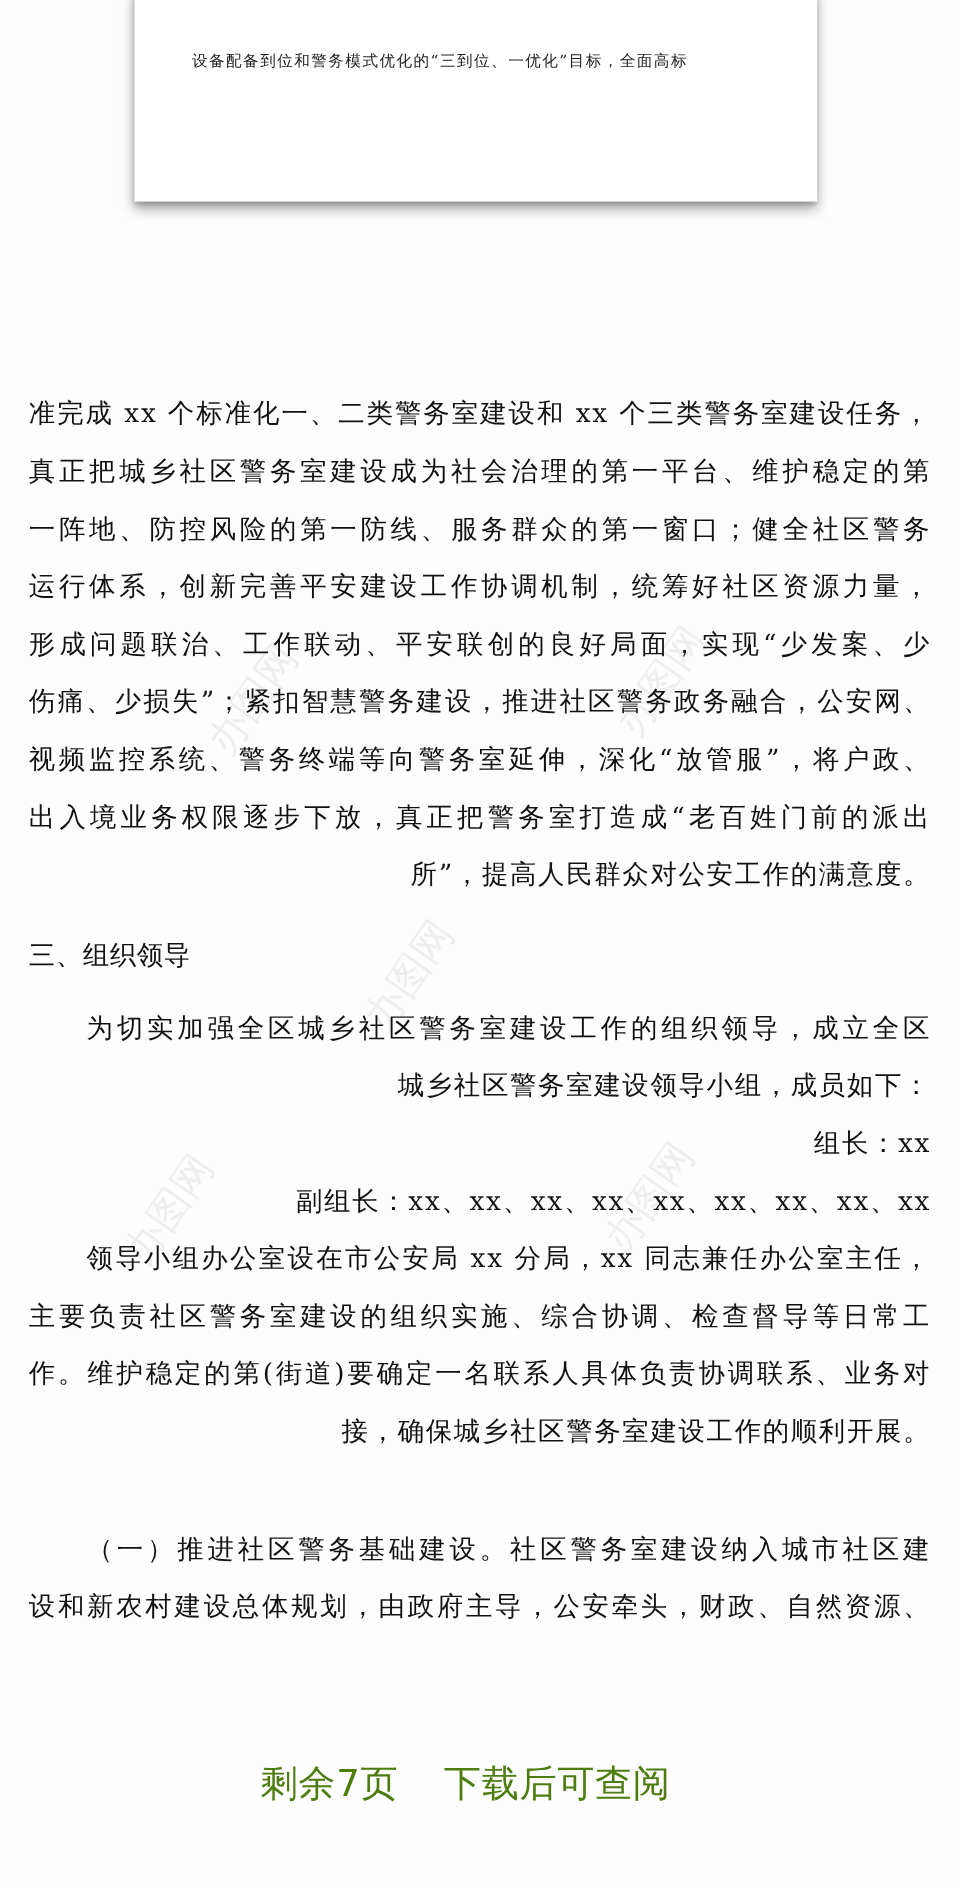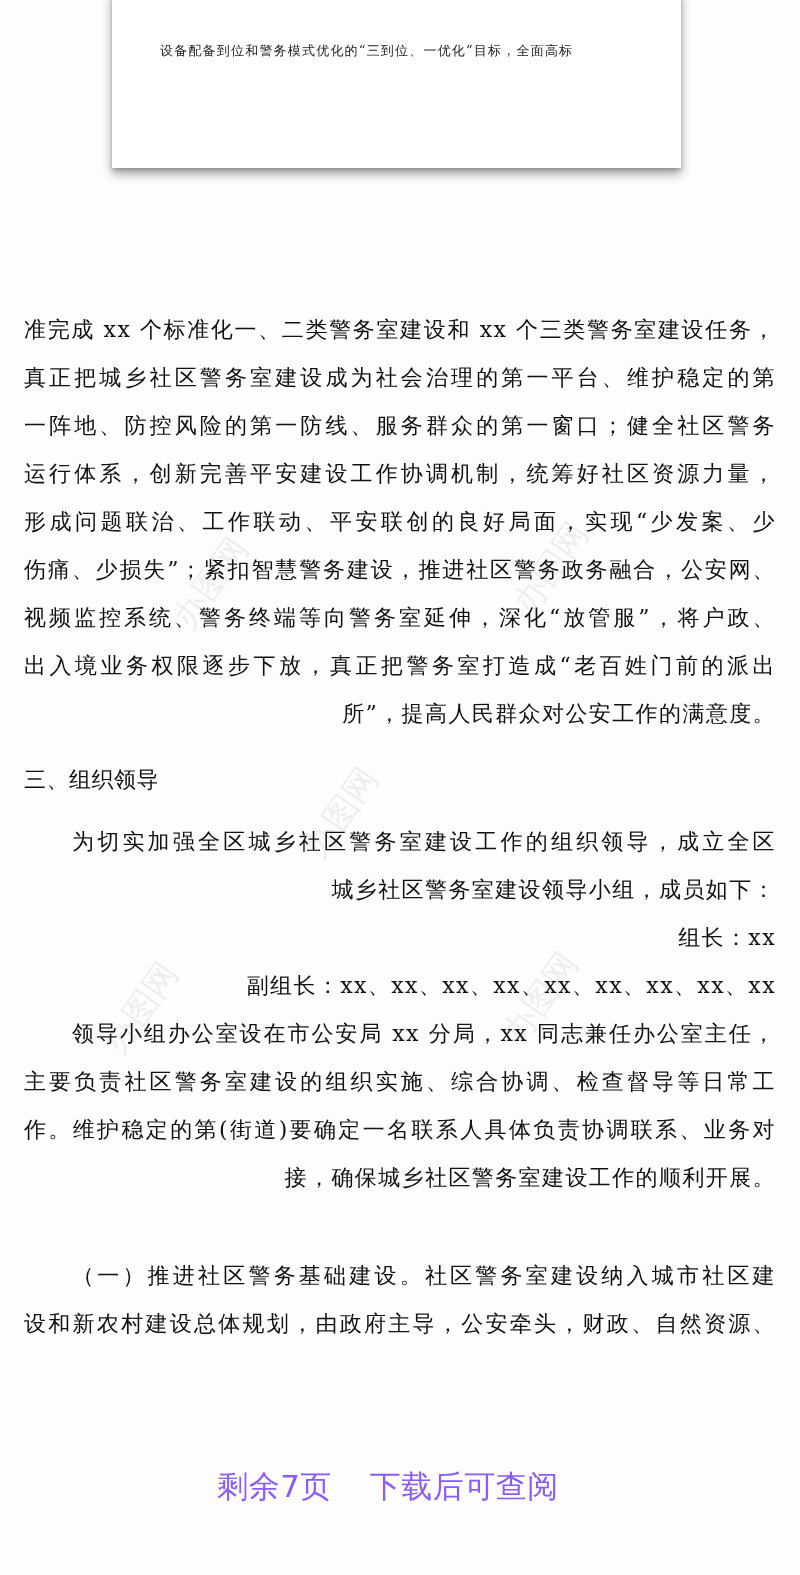--- a/index.html
+++ b/index.html
@@ -31,21 +31,21 @@
     letter-spacing: 1.2px;
     color: #222;
     white-space: nowrap;
   }
   .card-line.l1 { top: 21px; }
   .card-line.l2 { top: 52px; }
 
   .doc {
     position: absolute;
     left: 24px;
-    top: 306px;
+    top: 322px;
     width: 752px;
   }
   .line {
     font-size: 22px;
     height: 48px;
     line-height: 48px;
     white-space: nowrap;
     letter-spacing: 1.4px;
     text-align: right;
   }
@@ -75,21 +75,21 @@
     pointer-events: none;
   }
   .download-hint {
     position: absolute;
     left: 0;
     top: 1466px;
     width: 776px;
     text-align: center;
     font-family: "DejaVu Sans", "Liberation Sans", sans-serif;
     font-size: 31px;
-    color: #8b5cf6;
+    color: #4d7c0f;
     letter-spacing: 0.5px;
   }
   .download-hint .sep { display: inline-block; width: 38px; }
 </style>
 </head>
 <body>
 
 <div class="page-card">
   <div class="card-line l2">设备配备到位和警务模式优化的“三到位、一优化”目标，全面高标</div>
 </div>

